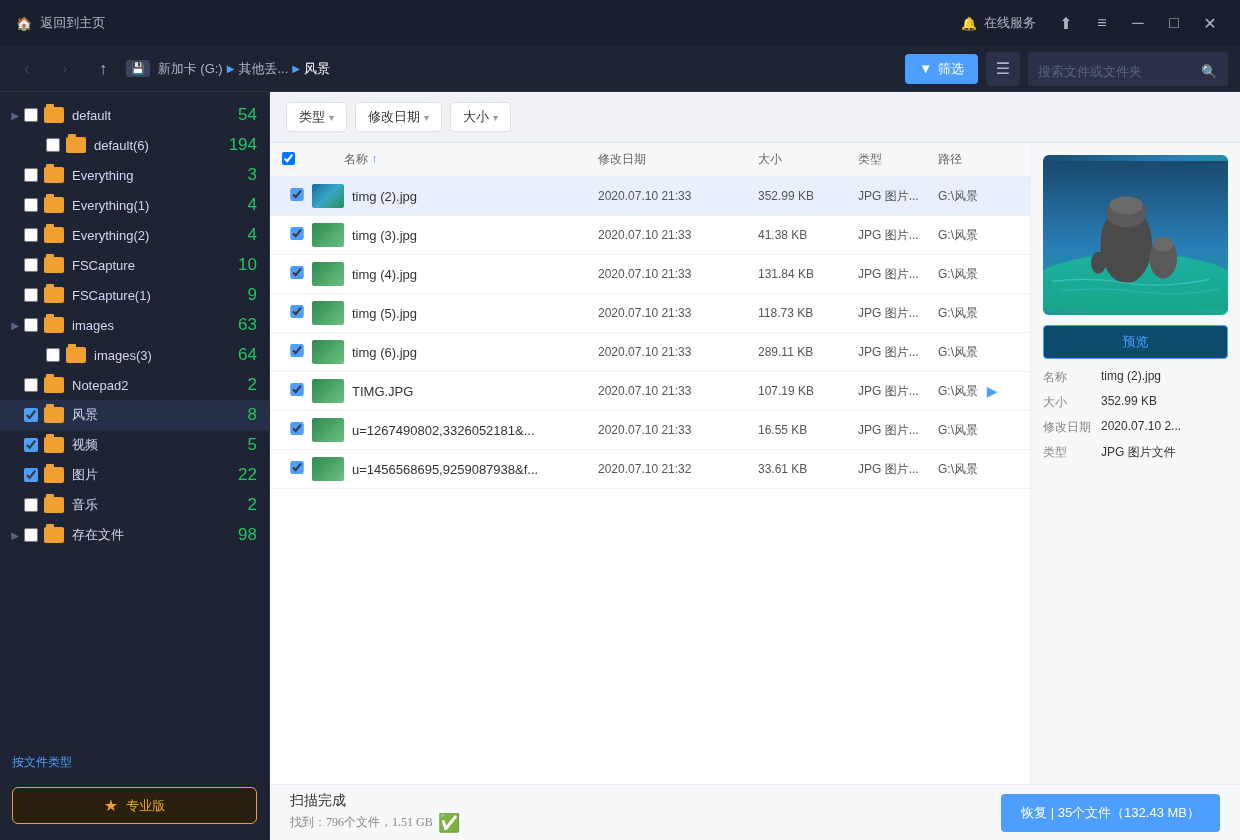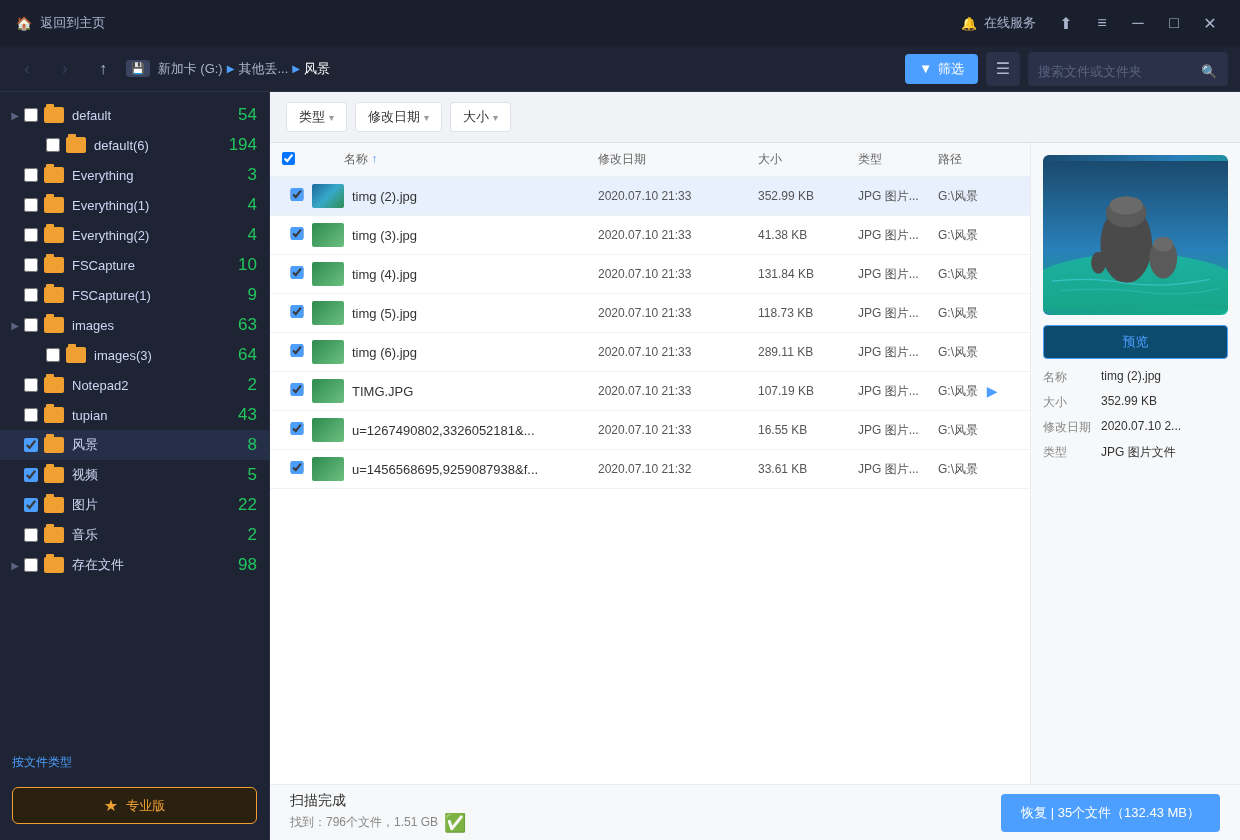--- a/index.html
+++ b/index.html
@@ -75,21 +75,21 @@
     .preview-btn { background: #0c4a6e; border: 1px solid #4d9fff; color: #4d9fff; border-radius: 4px; padding: 7px; text-align: center; cursor: pointer; font-size: 13px; }
     .file-info { display: flex; flex-direction: column; gap: 8px; }
     .info-row { display: flex; gap: 8px; }
     .info-label { color: #888; font-size: 12px; width: 50px; flex-shrink: 0; }
     .info-value { color: #333; font-size: 12px; flex: 1; word-break: break-all; }
 
     
     .statusbar { height: 56px; background: #f7f8fa; border-top: 1px solid #eaecf0; display: flex; align-items: center; padding: 0 20px; justify-content: space-between; }
     .scan-status { display: flex; flex-direction: column; gap: 2px; }
     .scan-title { font-size: 14px; color: #333; font-weight: 500; }
-    .scan-detail { font-size: 12px; color: #888; display: flex; align-items: center; gap: 6px; }
+    .scan-detail { font-size: 12px; color: #888; display: flex; align-items: center; gap: 6px; font-family: Liberation Serif, serif; }
     .check-circle { color: #27ae60; font-size: 18px; }
     .restore-btn { background: #4d9fff; color: #fff; border: none; border-radius: 4px; padding: 10px 20px; cursor: pointer; font-size: 13px; font-family: inherit; white-space: nowrap; }
 
     
     ::-webkit-scrollbar { width: 6px; height: 6px; }
     ::-webkit-scrollbar-track { background: transparent; }
     ::-webkit-scrollbar-thumb { background: #c0c7d8; border-radius: 3px; }
 
     .sidebar-scroll { overflow-y: auto; flex: 1; }
 
@@ -238,27 +238,20 @@
       </div>
 
       <div class="sidebar-item">
         <span class="folder-arrow" style="visibility:hidden;"></span>
         <input type="checkbox" class="sidebar-checkbox" style="">
         <span class="folder-icon"></span>
         <span class="folder-name">Notepad2</span>
         <span class="folder-count">2</span>
       </div>
 
-      <div class="sidebar-item">
-        <span class="folder-arrow" style="visibility:hidden;"></span>
-        <input type="checkbox" class="sidebar-checkbox" style="">
-        <span class="folder-icon"></span>
-        <span class="folder-name">tupian</span>
-        <span class="folder-count">43</span>
-      </div>
 
       <div class="sidebar-item active">
         <span class="folder-arrow" style="visibility:hidden;"></span>
         <input type="checkbox" class="sidebar-checkbox" checked="" style="">
         <span class="folder-icon"></span>
         <span class="folder-name">风景</span>
         <span class="folder-count">8</span>
       </div>
 
       <div class="sidebar-item">

